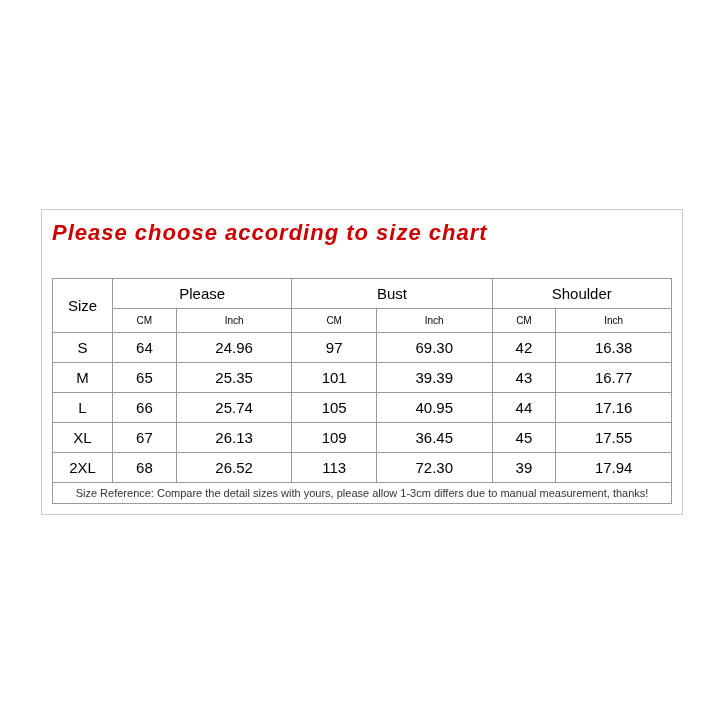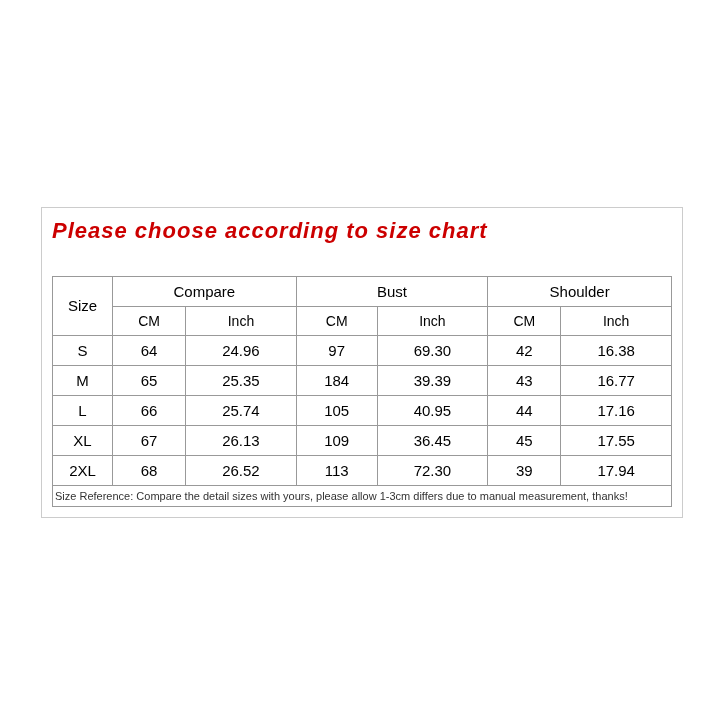--- a/index.html
+++ b/index.html
@@ -40,47 +40,48 @@
     .header-size {
       width: 60px;
       vertical-align: middle;
       font-size: 15px;
     }
     .group-header {
       font-size: 15px;
       font-weight: normal;
     }
     .sub-header {
-      font-size: 14px;
+      font-size: 10px;
     }
     .note {
       font-size: 11px;
       color: #333;
       padding: 4px 2px;
       border: 1px solid #999;
       border-top: none;
+      text-align: center;
     }
     .note2 {
       font-size: 11px;
       color: #333;
       padding: 4px 2px;
       border: 1px solid #999;
       border-top: none;
     }
   </style>
 </head>
 <body>
 
 <div class="container">
   <div class="title">Please choose according to size chart</div>
   <table>
     <thead>
       <tr>
         <td rowspan="2" class="header-size">Size</td>
-        <td colspan="2" class="group-header">Compare</td>
+        <td colspan="2" class="group-header">Please</td>
         <td colspan="2" class="group-header">Bust</td>
         <td colspan="2" class="group-header">Shoulder</td>
       </tr>
       <tr>
         <td class="sub-header">CM</td>
         <td class="sub-header">Inch</td>
         <td class="sub-header">CM</td>
         <td class="sub-header">Inch</td>
         <td class="sub-header">CM</td>
         <td class="sub-header">Inch</td>
@@ -93,21 +94,21 @@
           <td>24.96</td>
           <td>97</td>
           <td>69.30</td>
           <td>42</td>
           <td>16.38</td>
         </tr>
         <tr>
           <td>M</td>
           <td>65</td>
           <td>25.35</td>
-          <td>184</td>
+          <td>101</td>
           <td>39.39</td>
           <td>43</td>
           <td>16.77</td>
         </tr>
         <tr>
           <td>L</td>
           <td>66</td>
           <td>25.74</td>
           <td>105</td>
           <td>40.95</td>

